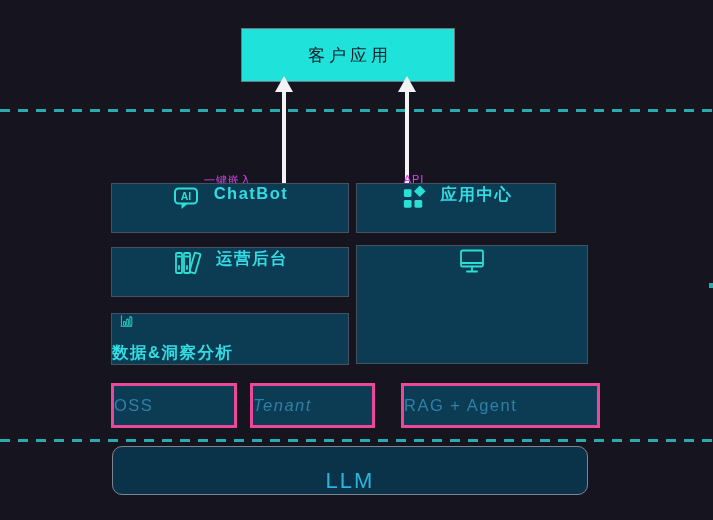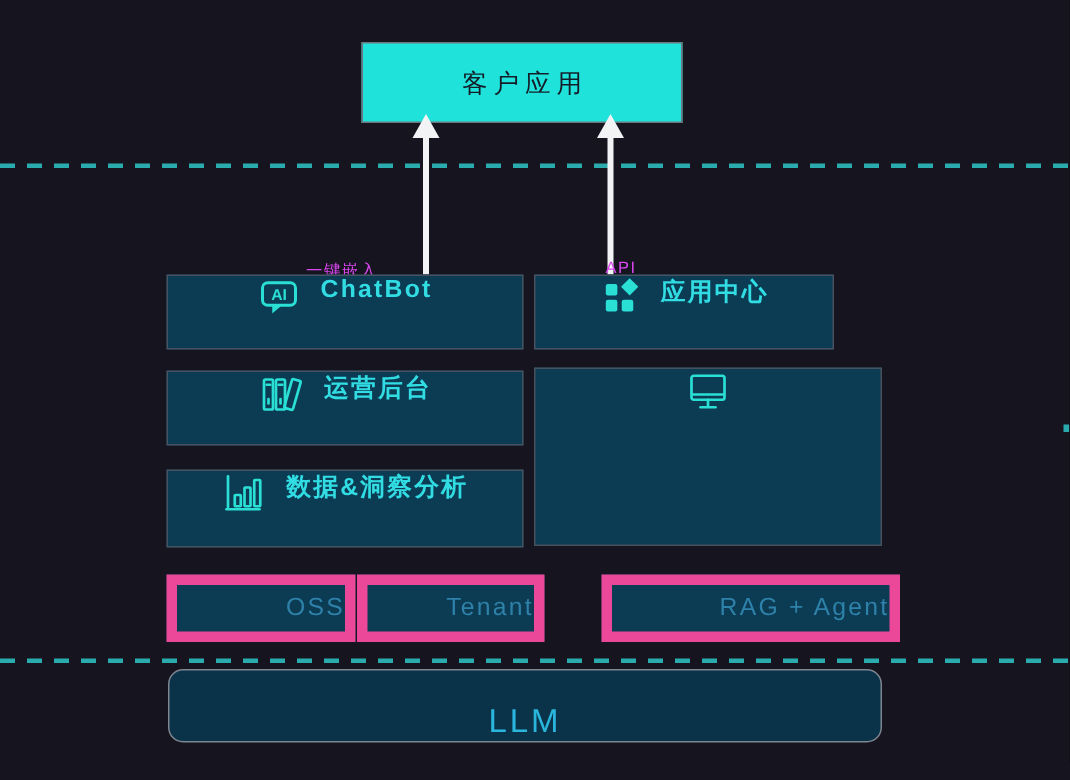--- a/index.html
+++ b/index.html
@@ -76,26 +76,25 @@
     letter-spacing: 1.5px;
     font-weight: bold;
   }
   .icon { display: block; }
 
   
   .infra {
     position: absolute;
     top: 383px; height: 45px;
     background: #0c3b54;
-    border: 7px solid #ec4899;
-    display: flex; align-items: center; justify-content: flex-end;
+    border: 3px solid #ec4899;
+    display: flex; align-items: center; justify-content: flex-start;
     color: #2e81a8;
     font-size: 16.5px;
     letter-spacing: 1.5px;
-    padding-left: 24px;
   }
 
   
   .llm-box {
     position: absolute;
     left: 112px; top: 446px;
     width: 476px; height: 49px;
     background: #0a3349;
     border: 1px solid #7d8690;
     border-radius: 10px;
@@ -172,37 +171,37 @@
     <svg class="icon" width="28" height="30" viewBox="0 0 28 30">
       <g fill="none" stroke="#2adfd4" stroke-width="1.8" stroke-linecap="round">
         <rect x="3" y="4.5" width="22" height="16" rx="1.5"></rect>
         <line x1="4" y1="17" x2="24" y2="17"></line>
         <line x1="14" y1="20.5" x2="14" y2="25"></line>
         <line x1="9" y1="25.5" x2="19" y2="25.5"></line>
       </g>
     </svg>
   </div>
 
-  <div class="module" style="left:111px;top:313px;width:238px;height:52px;">
+  <div class="module" style="left:111px;top:313px;width:238px;height:52px;flex-direction:column;">
     <svg class="icon" width="29" height="29" viewBox="0 0 29 29">
       <g fill="none" stroke="#2adfd4" stroke-width="1.8" stroke-linecap="round">
         <line x1="4" y1="3.5" x2="4" y2="24"></line>
         <line x1="3" y1="25.5" x2="25" y2="25.5"></line>
         <rect x="8.5" y="16" width="4" height="7.5" rx="0.5"></rect>
         <rect x="15" y="11" width="4" height="12.5" rx="0.5"></rect>
         <rect x="21.5" y="6" width="4" height="17.5" rx="0.5"></rect>
       </g>
     </svg>
     <span class="label">数据&amp;洞察分析</span>
   </div>
 
   <div class="infra" style="left:111px;width:126px;">
     <span>OSS</span>
   </div>
-  <div class="infra" style="left:238px;width:125px;">
+  <div class="infra" style="left:250px;width:125px;font-style:italic;">
     <span>Tenant</span>
   </div>
   <div class="infra" style="left:389px;width:199px;margin-left:12px;">
     <span>RAG + Agent</span>
   </div>
 
   <div class="dashed line2"></div>
 
   <div class="llm-box">
     <span>LLM</span>

